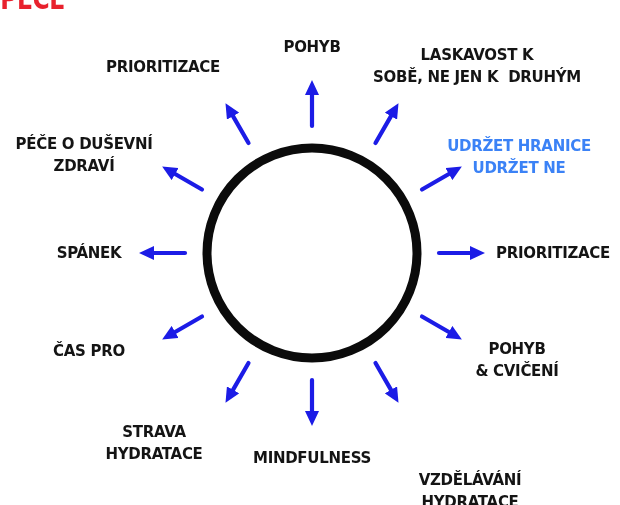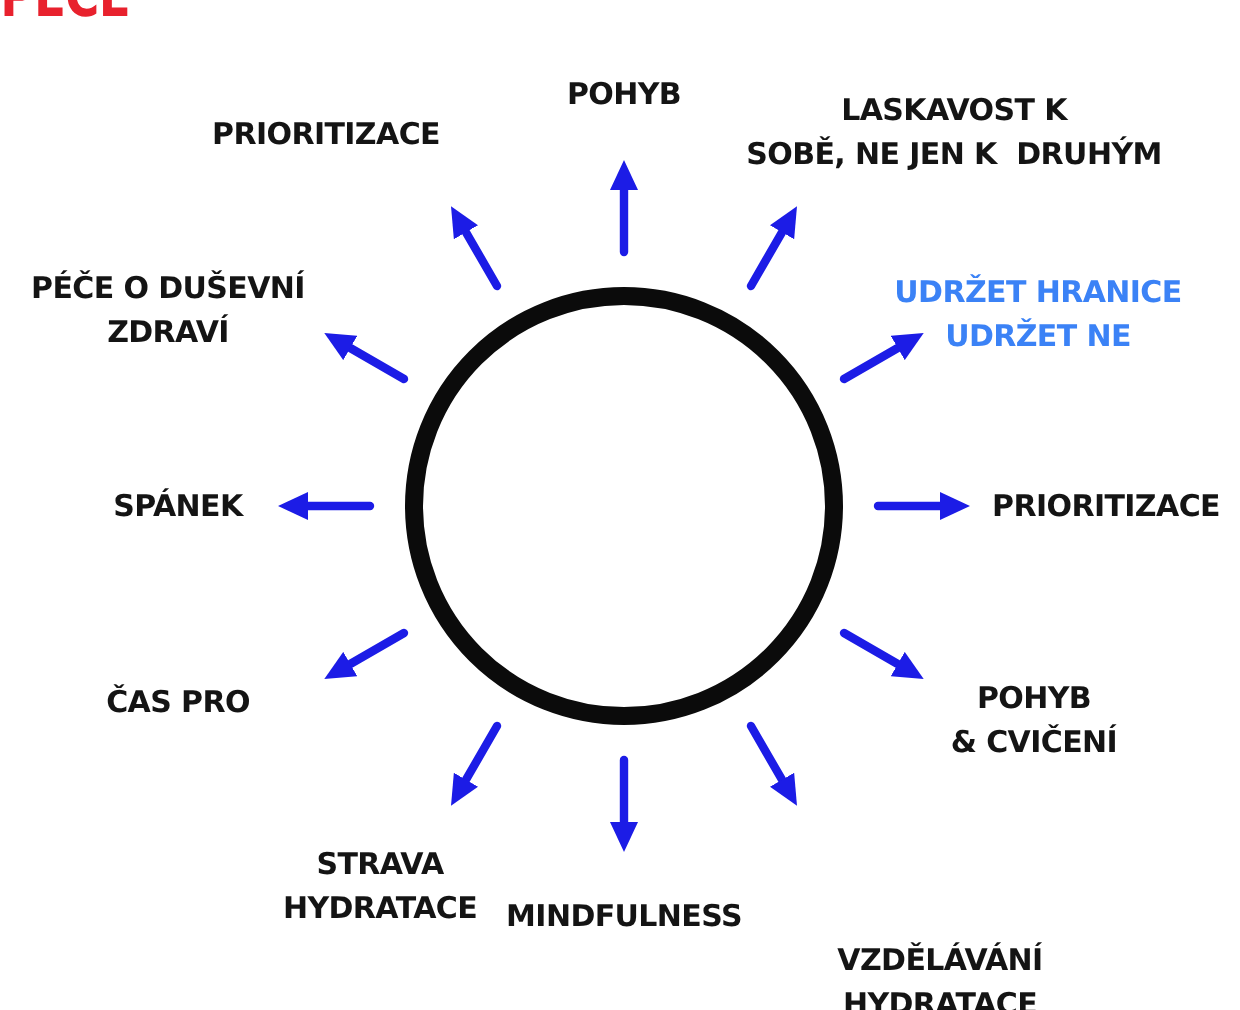--- a/index.html
+++ b/index.html
@@ -93,21 +93,21 @@
         <div class="spoke-line">POHYB</div>
         <div class="spoke-line">&amp; CVIČENÍ</div>
       </div>
       <div class="spoke-label" style="left: 470px; top: 443px; color: rgb(20, 20, 20); margin-top: 48px;">
         <div class="spoke-line">VZDĚLÁVÁNÍ</div>
         <div class="spoke-line">HYDRATACE</div>
       </div>
       <div class="spoke-label" style="left: 312px; top: 458px; color: rgb(20, 20, 20);">
         <div class="spoke-line">MINDFULNESS</div>
       </div>
-      <div class="spoke-label" style="left: 154px; top: 443px; color: rgb(20, 20, 20); margin-left: 36px;">
+      <div class="spoke-label" style="left: 154px; top: 443px; color: rgb(20, 20, 20);">
         <div class="spoke-line">STRAVA</div>
         <div class="spoke-line">HYDRATACE</div>
       </div>
       <div class="spoke-label" style="left: 89px; top: 351px; color: rgb(20, 20, 20);">
         <div class="spoke-line">ČAS PRO</div>
       </div>
       <div class="spoke-label" style="left: 69px; top: 253px; color: rgb(20, 20, 20); margin-left: 20px;">
         <div class="spoke-line">SPÁNEK</div>
       </div>
       <div class="spoke-label" style="left: 84px; top: 155px; color: rgb(20, 20, 20);">

